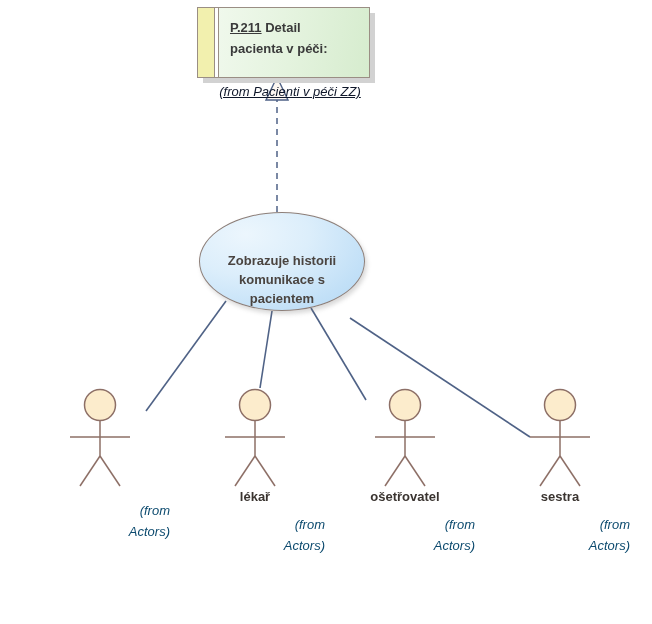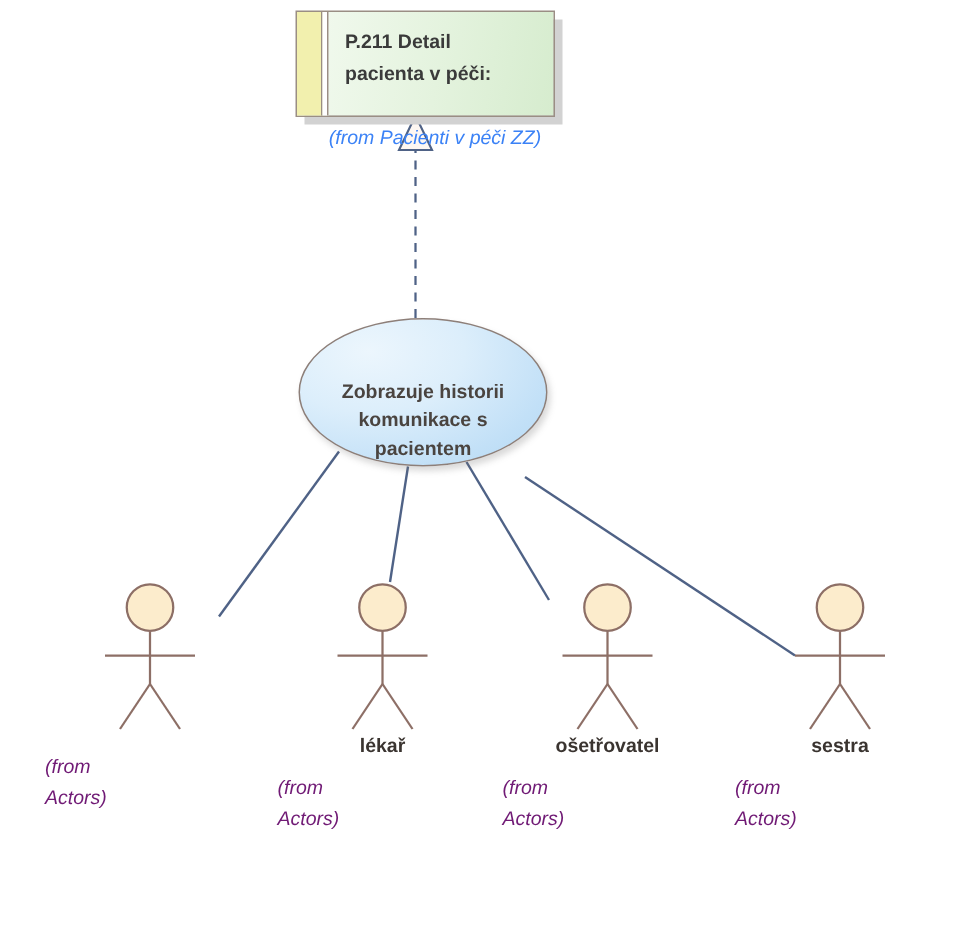--- a/index.html
+++ b/index.html
@@ -64,31 +64,33 @@
     box-sizing: border-box;
   }
   .pkg-title {
     font-size: 13px;
     font-weight: bold;
     line-height: 21px;
     color: #3a3a3a;
     white-space: pre-line;
   }
   .pkg-title .pkg-code {
+    text-decoration: underline;
   }
   .pkg-from {
     position: absolute;
     left: 197px;
     top: 84px;
     width: 186px;
     text-align: center;
     font-size: 13px;
     font-style: italic;
-    color: #3b82f6;
+    color: #0f172a;
     white-space: nowrap;
+    text-decoration: underline;
   }
 
   
   .uc-ellipse {
     position: absolute;
     left: 199px;
     top: 212px;
     width: 166px;
     height: 99px;
     box-sizing: border-box;
@@ -123,24 +125,24 @@
   }
   .actor-name {
     text-align: center;
     font-size: 13px;
     font-weight: bold;
     color: #3a3430;
     line-height: 16px;
     margin-top: -2px;
   }
   .actor-from {
-    text-align: left;
+    text-align: right;
     font-size: 13px;
     font-style: italic;
-    color: #701a75;
+    color: #0c4a6e;
     line-height: 21px;
     margin-top: 9px;
     white-space: pre-line;
   }
 </style>
 </head>
 <body>
 
 <svg id="canvas" viewBox="0 0 652 624" xmlns="http://www.w3.org/2000/svg">
 

